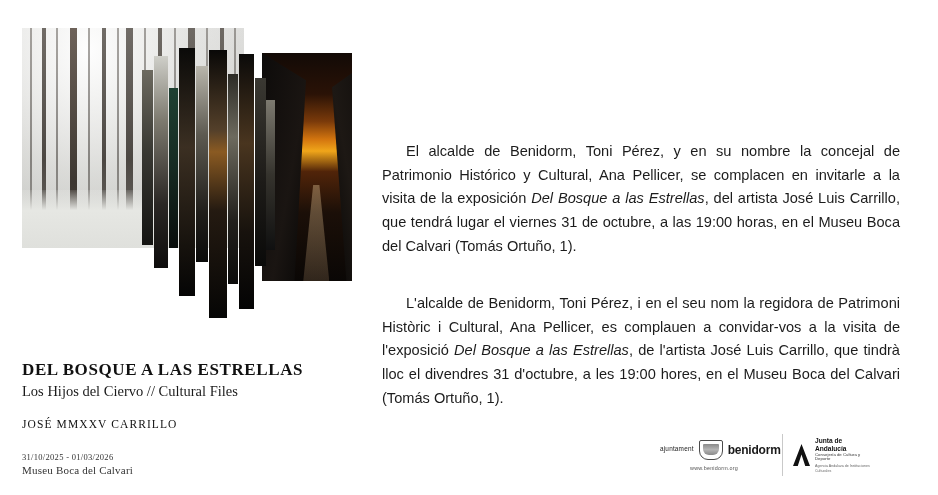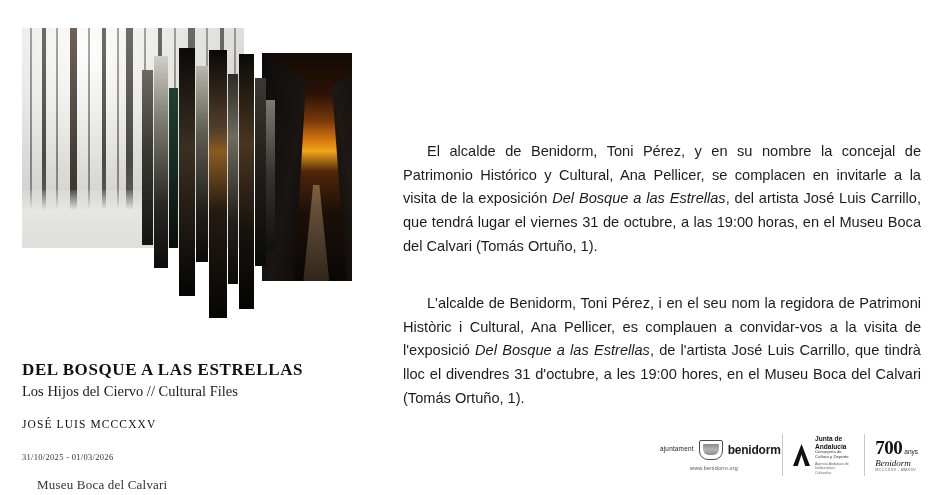--- a/index.html
+++ b/index.html
@@ -127,30 +127,30 @@
   }
   .dates {
     font-family: "Liberation Serif", serif;
     font-size: 8.5px;
     letter-spacing: 0.3px;
     color: #333333;
     margin: 0 0 2px 0;
   }
   .venue {
     font-family: "Liberation Serif", serif;
-    font-size: 13px;
+    font-size: 11px;
     letter-spacing: 0.2px;
     color: #333333;
-    margin: 15px;
+    margin: 0;
   }
 
   
   .right-col {
     position: absolute;
-    left: 403px;
+    left: 382px;
     top: 140px;
     width: 518px;
   }
   .para {
     font-family: "Liberation Sans", sans-serif;
     font-size: 14.6px;
     line-height: 1.62;
     text-align: justify;
     color: #1c1c1c;
     margin: 0 0 34px 0;
@@ -311,21 +311,21 @@
         <div class="shard" style="left:86px;  width:10px; height:210px; top:26px;  background:linear-gradient(180deg,#2c2b26 0%,#6d6a5e 30%,#22201c 70%,#0c0c0b 100%);"></div>
         <div class="shard" style="left:97px;  width:15px; height:255px; top:6px;   background:linear-gradient(180deg,#0b0a09 0%,#49351f 35%,#17120d 70%,#040404 100%);"></div>
         <div class="shard" style="left:113px; width:11px; height:188px; top:30px;  background:linear-gradient(180deg,#3a3832 0%,#1d1b18 55%,#0a0a09 100%);"></div>
         <div class="shard" style="left:124px; width:9px;  height:150px; top:52px;  background:linear-gradient(180deg,#7d7a70 0%,#35332d 50%,#101010 100%);"></div>
       </div>
     </div>
 
     <div class="titles" style="position:static; margin-top:42px;">
       <div class="exh-title">DEL BOSQUE A LAS ESTRELLAS</div>
       <div class="exh-sub">Los Hijos del Ciervo // Cultural Files</div>
-      <div class="artist">JOSÉ LUIS MCCCXXV</div>
+      <div class="artist">JOSÉ MMXXV CARRILLO</div>
       <div class="dates">31/10/2025 - 01/03/2026</div>
       <div class="venue">Museu Boca del Calvari</div>
     </div>
   </div>
 
   <div class="right-col">
     <p class="para"><span>El alcalde de Benidorm, Toni Pérez, y en su nombre la concejal de Patrimonio Histórico y Cultural, Ana Pellicer, se complacen en invitarle a la visita de la exposición </span><em>Del Bosque a las Estrellas</em><span>, del artista José Luis Carrillo, que tendrá lugar el viernes 31 de octubre, a las 19:00 horas, en el Museu Boca del Calvari (Tomás Ortuño, 1).</span></p>
 
     <p class="para"><span>L'alcalde de Benidorm, Toni Pérez, i en el seu nom la regidora de Patrimoni Històric i Cultural, Ana Pellicer, es complauen a convidar-vos a la visita de l'exposició </span><em>Del Bosque a las Estrellas</em><span>, de l'artista José Luis Carrillo, que tindrà lloc el divendres 31 d'octubre, a les 19:00 hores, en el Museu Boca del Calvari (Tomás Ortuño, 1).</span></p>
   </div>
@@ -343,23 +343,15 @@
 
     <div class="logo-junta">
       <span class="junta-mark"></span>
       <span class="junta-text">
         <span class="junta-t1" style="display:block;">Junta de Andalucía</span>
         <span class="junta-t2" style="display:block;">Consejería de Cultura y Deporte</span>
         <span class="junta-t3" style="display:block;">Agencia Andaluza de Instituciones Culturales</span>
       </span>
     </div>
 
-    <div class="logo-700">
-      <span class="l700-top">
-        <span class="l700-num">700</span>
-        <span class="l700-anys">anys</span>
-      </span>
-      <span class="l700-script">Benidorm</span>
-      <span class="l700-sub">MCCCXXV - MMXXV</span>
-    </div>
 
   </div>
 </div>
 
 </body></html>

